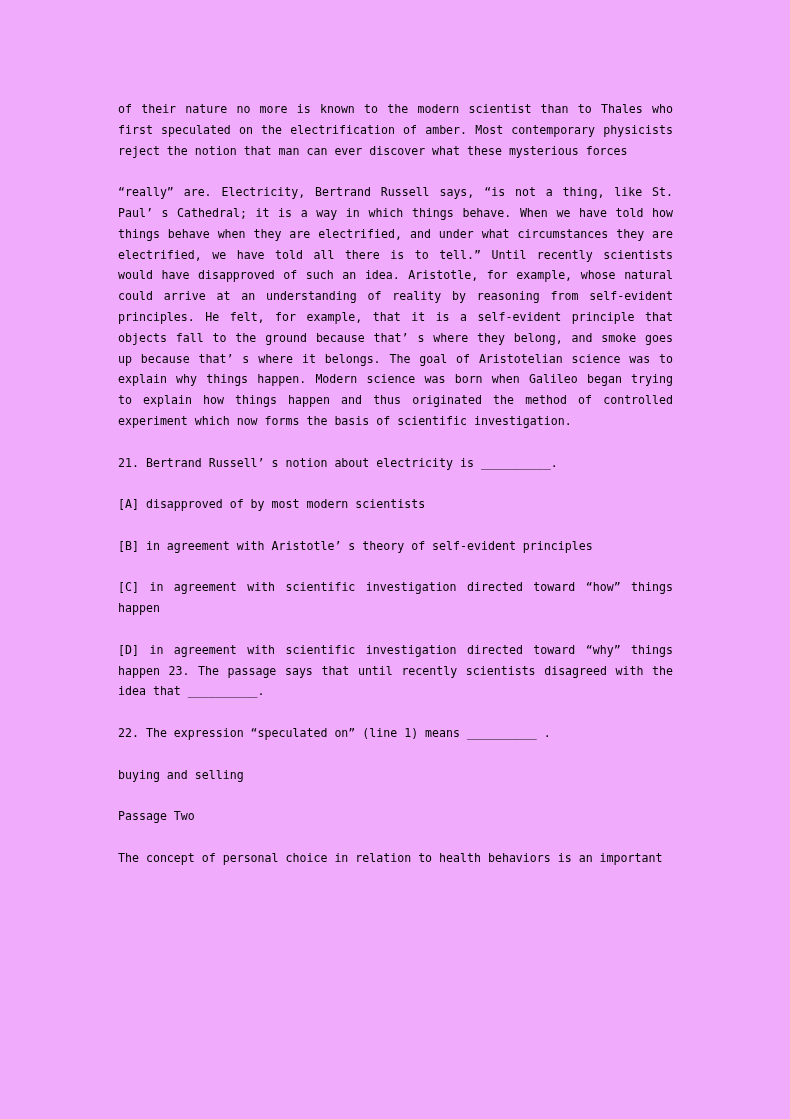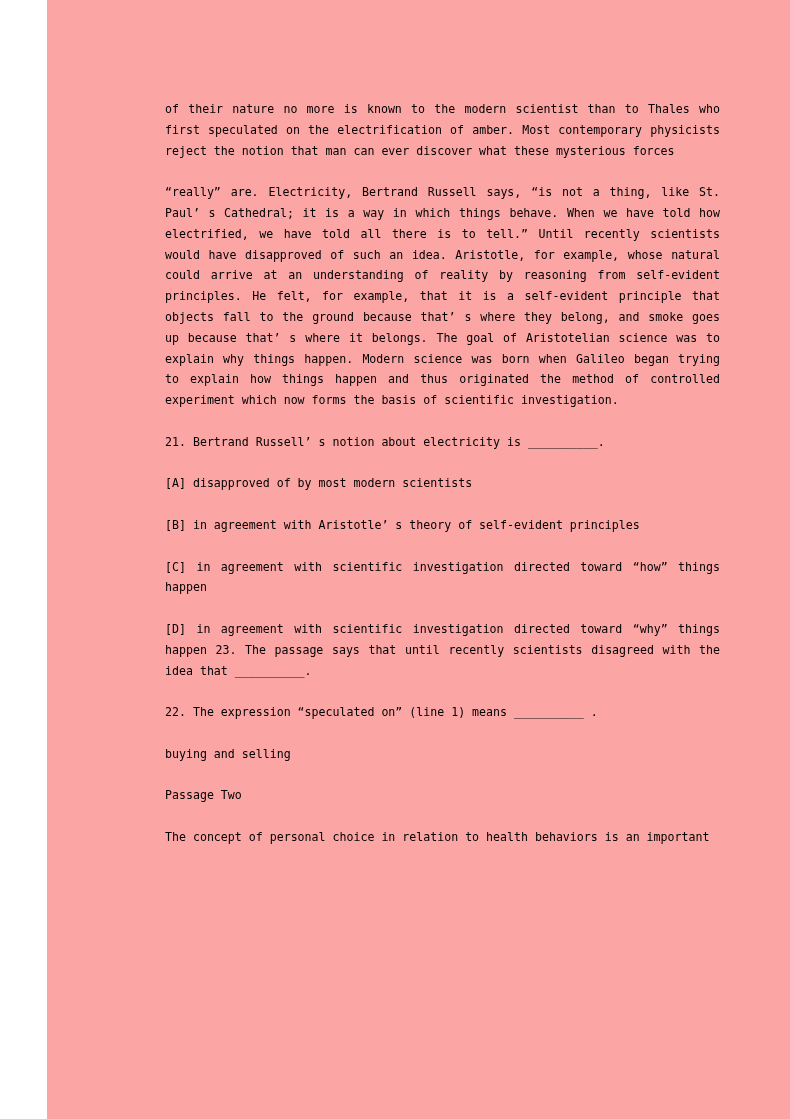--- a/index.html
+++ b/index.html
@@ -9,22 +9,21 @@
   }
   body {
     width: 790px;
     height: 1119px;
     position: relative;
     overflow: hidden;
   }
   .page {
     position: absolute;
     inset: 0;
-    background: #fca5a5;
-    margin-left: 47px;
+    background: #f0abfc;
   }
   .doc {
     position: absolute;
     left: 118px;
     top: 99px;
     width: 555px;
     color: #000000;
     font-family: "DejaVu Sans Mono", "Liberation Mono", monospace;
     font-size: 11.6px;
     line-height: 20.8px;
@@ -52,20 +51,21 @@
 <div class="page">
   <div class="doc">
       <div class="block">
         <div class="line j">of their nature no more is known to the modern scientist than to Thales who</div>
         <div class="line j">first speculated on the electrification of amber. Most contemporary physicists</div>
         <div class="line">reject the notion that man can ever discover what these mysterious forces</div>
       </div>
       <div class="block">
         <div class="line j">“really” are. Electricity, Bertrand Russell says, “is not a thing, like St.</div>
         <div class="line j">Paul’ s Cathedral; it is a way in which things behave. When we have told how</div>
+        <div class="line j">things behave when they are electrified, and under what circumstances they are</div>
         <div class="line j">electrified, we have told all there is to tell.” Until recently scientists</div>
         <div class="line j">would have disapproved of such an idea. Aristotle, for example, whose natural</div>
         <div class="line j">could arrive at an understanding of reality by reasoning from self-evident</div>
         <div class="line j">principles. He felt, for example, that it is a self-evident principle that</div>
         <div class="line j">objects fall to the ground because that’ s where they belong, and smoke goes</div>
         <div class="line j">up because that’ s where it belongs. The goal of Aristotelian science was to</div>
         <div class="line j">explain why things happen. Modern science was born when Galileo began trying</div>
         <div class="line j">to explain how things happen and thus originated the method of controlled</div>
         <div class="line">experiment which now forms the basis of scientific investigation.</div>
       </div>

